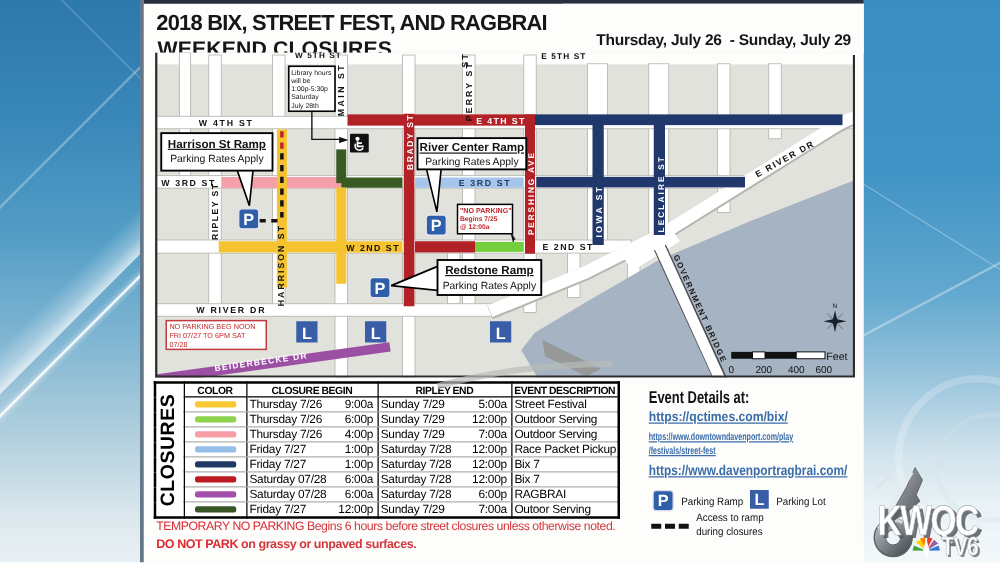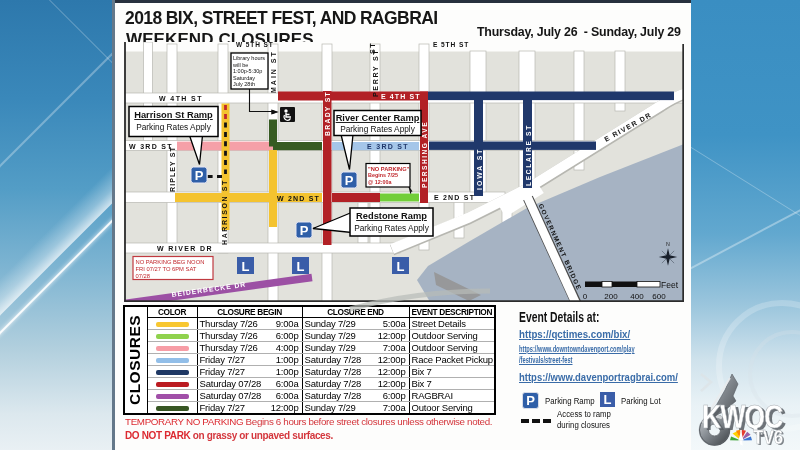--- a/index.html
+++ b/index.html
@@ -299,39 +299,39 @@
           <col style="width:105px">
           <col style="width:107px">
           <col style="width:86px">
         </colgroup>
 
       <tbody>
           <tr style="height:10px;">
         <td rowspan="9" style="border-right:1.2px solid #000;padding:0;"></td>
         <td style="border-right:1.2px solid #000;border-bottom:1.2px solid #000;text-align:center;font-size:8.3px;font-weight:bold;padding:0;color:#000;white-space:nowrap;overflow:hidden;letter-spacing:-0.35px;">COLOR</td>
         <td style="border-right:1.2px solid #000;border-bottom:1.2px solid #000;text-align:center;font-size:8.3px;font-weight:bold;padding:0;color:#000;white-space:nowrap;overflow:hidden;letter-spacing:-0.35px;">CLOSURE BEGIN</td>
-        <td style="border-right:1.2px solid #000;border-bottom:1.2px solid #000;text-align:center;font-size:8.3px;font-weight:bold;padding:0;color:#000;white-space:nowrap;overflow:hidden;letter-spacing:-0.35px;">CLOSURE END</td>
+        <td style="border-right:1.2px solid #000;border-bottom:1.2px solid #000;text-align:center;font-size:8.3px;font-weight:bold;padding:0;color:#000;white-space:nowrap;overflow:hidden;letter-spacing:-0.35px;">RIPLEY END</td>
         <td style="border-bottom:1.2px solid #000;text-align:center;font-size:8.3px;font-weight:bold;padding:0;color:#000;white-space:nowrap;overflow:hidden;letter-spacing:-0.35px;">EVENT DESCRIPTION</td>
       </tr>
 
       <tr style="height:12px;font-size:9.5px;line-height:11px;letter-spacing:-0.2px;color:#000;white-space:nowrap;">
         <td style="border-right:1.2px solid #000;border-bottom:0.8px solid #b0b0b0;padding:0;text-align:center;"><div style="width:33px;height:5px;border-radius:2px;background:#f8c731;display:inline-block;"></div></td>
         <td style="border-right:1.2px solid #000;border-bottom:0.8px solid #b0b0b0;padding:0 3px 0 2px;overflow:hidden;">
               <div style="display:flex;justify-content:space-between;">
                 <span>Thursday 7/26</span>
                 <span>9:00a</span>
               </div>
             </td>
         <td style="border-right:1.2px solid #000;border-bottom:0.8px solid #b0b0b0;padding:0 3px 0 2px;overflow:hidden;">
               <div style="display:flex;justify-content:space-between;">
                 <span>Sunday 7/29</span>
                 <span>5:00a</span>
               </div>
             </td>
-        <td style="border-bottom:0.8px solid #b0b0b0;padding:0 0 0 2px;overflow:hidden;">Street Details</td>
+        <td style="border-bottom:0.8px solid #b0b0b0;padding:0 0 0 2px;overflow:hidden;">Street Festival</td>
       </tr>
 
       <tr style="height:12px;font-size:9.5px;line-height:11px;letter-spacing:-0.2px;color:#000;white-space:nowrap;">
         <td style="border-right:1.2px solid #000;border-bottom:0.8px solid #b0b0b0;padding:0;text-align:center;"><div style="width:33px;height:5px;border-radius:2px;background:#8fd24d;display:inline-block;"></div></td>
         <td style="border-right:1.2px solid #000;border-bottom:0.8px solid #b0b0b0;padding:0 3px 0 2px;overflow:hidden;">
               <div style="display:flex;justify-content:space-between;">
                 <span>Thursday 7/26</span>
                 <span>6:00p</span>
               </div>
             </td>

